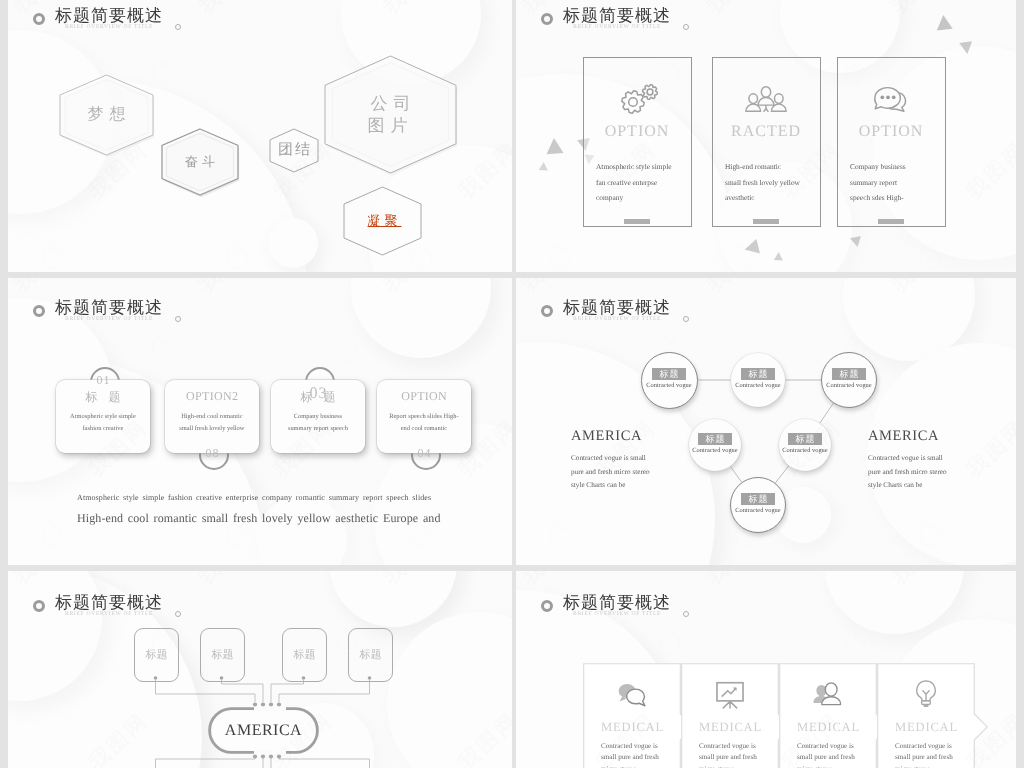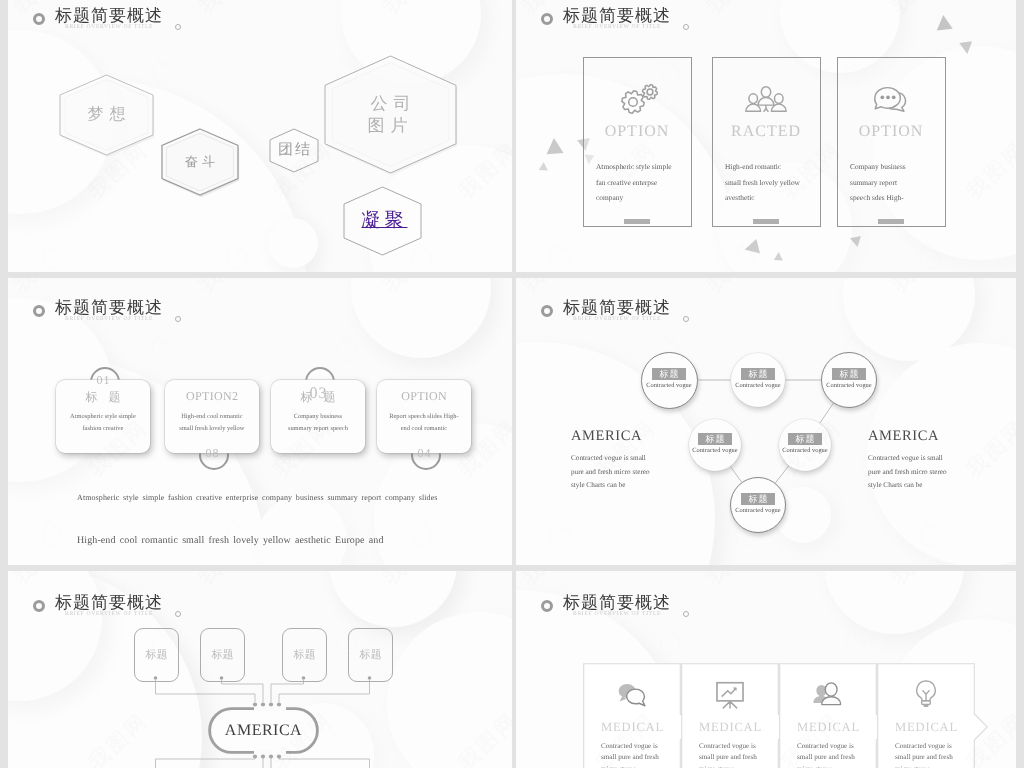--- a/index.html
+++ b/index.html
@@ -122,21 +122,21 @@
             <polygon points="70.5,5.0 136.0,34.3 136.0,92.8 70.5,122.0 5.0,92.8 5.0,34.3" fill="#fcfcfc" fill-opacity="0.8" stroke="#b0b0b0" stroke-width="1"></polygon>
             <polygon points="70.5,11.7 128.5,37.6 128.5,89.4 70.5,115.3 12.5,89.4 12.5,37.6" fill="none" stroke="#f4f4f4" stroke-width="1"></polygon>
           </svg>
           <div class="hextext" style="font-size:17px;letter-spacing:6px;text-indent:6px;color:#b2b2b2;">公司
 图片</div>
         </div>
         <div class="hexwrap" style="left:331px;top:182px;width:87px;height:78px;">
           <svg width="87" height="78" viewBox="0 0 87 78">
             <polygon points="43.5,5.0 82.0,22.0 82.0,56.0 43.5,73.0 5.0,56.0 5.0,22.0" fill="#fcfcfc" fill-opacity="0.8" stroke="#a8a8a8" stroke-width="1"></polygon>
           </svg>
-          <div class="hextext" style="font-size:19px;letter-spacing:4px;text-indent:4px;color:#4c1d95;text-decoration:underline;">凝聚</div>
+          <div class="hextext" style="font-size:13px;letter-spacing:4px;text-indent:4px;color:#c2410c;text-decoration:underline;">凝聚</div>
         </div>
       </div>
   <div class="wmlayer">
         <div class="wm" style="left:0px;top:0px;font-size:21px;transform:rotate(-43deg);transform-origin:0 0;">我图网</div>
         <div class="wm" style="left:185px;top:0px;font-size:21px;transform:rotate(-43deg);transform-origin:0 0;">我图网</div>
         <div class="wmflame" style="left:139px;top:60px;transform:rotate(-12deg) scale(0.8);transform-origin:0 0;"><svg width="30" height="34" viewBox="0 0 30 34">
             <path d="M15 1C9 7 3 12 3 20a12 12 0 0024 0c0-5-3-8-6-12-1 4-3 6-4 3-1-5-2-8-2-10z" fill="none" stroke="rgba(0,0,0,0.009)" stroke-width="2.2"></path>
           </svg></div>
         <div class="wm" style="left:370px;top:0px;font-size:21px;transform:rotate(-43deg);transform-origin:0 0;">我图网</div>
         <div class="wmflame" style="left:324px;top:60px;transform:rotate(-12deg) scale(0.8);transform-origin:0 0;"><svg width="30" height="34" viewBox="0 0 30 34">
@@ -337,22 +337,22 @@
         <div class="s3body" style="left:375.11px;top:132px;width:94px;font-size:7.4px;transform:scale(0.87);transform-origin:0 0;">
           <div>Report speech slides High-</div>
           <div>end cool romantic</div>
         </div>
         <div class="s3numtxt" style="left:82px;top:89px;width:26px;height:26px;font-size:12px;">01</div>
         <div class="s3numtxt" style="left:191px;top:162px;width:26px;height:26px;font-size:12px;">08</div>
         <div class="s3numtxt" style="left:297px;top:103px;width:26px;height:26px;font-size:16px;text-align:center;">03</div>
         <div class="s3numtxt" style="left:403px;top:162px;width:26px;height:26px;font-size:12px;">04</div>
       </div>
     <div id="s3foot">
-        <div class="s3foot" style="left:69px;top:212px;font-size:8px;">Atmospheric style simple fashion creative enterprise company business summary report company slides</div>
-        <div class="s3foot" style="left:69px;top:227.5px;font-size:10px;margin-top:24px;">High-end cool romantic small fresh lovely yellow aesthetic Europe and</div>
+        <div class="s3foot" style="left:69px;top:212px;font-size:8px;">Atmospheric style simple fashion creative enterprise company romantic summary report speech slides</div>
+        <div class="s3foot" style="left:69px;top:227.5px;font-size:12px;">High-end cool romantic small fresh lovely yellow aesthetic Europe and</div>
       </div>
   <div class="wmlayer">
         <div class="wm" style="left:0px;top:0px;font-size:21px;transform:rotate(-43deg);transform-origin:0 0;">我图网</div>
         <div class="wm" style="left:185px;top:0px;font-size:21px;transform:rotate(-43deg);transform-origin:0 0;">我图网</div>
         <div class="wmflame" style="left:139px;top:60px;transform:rotate(-12deg) scale(0.8);transform-origin:0 0;"><svg width="30" height="34" viewBox="0 0 30 34">
             <path d="M15 1C9 7 3 12 3 20a12 12 0 0024 0c0-5-3-8-6-12-1 4-3 6-4 3-1-5-2-8-2-10z" fill="none" stroke="rgba(0,0,0,0.009)" stroke-width="2.2"></path>
           </svg></div>
         <div class="wm" style="left:370px;top:0px;font-size:21px;transform:rotate(-43deg);transform-origin:0 0;">我图网</div>
         <div class="wmflame" style="left:324px;top:60px;transform:rotate(-12deg) scale(0.8);transform-origin:0 0;"><svg width="30" height="34" viewBox="0 0 30 34">
             <path d="M15 1C9 7 3 12 3 20a12 12 0 0024 0c0-5-3-8-6-12-1 4-3 6-4 3-1-5-2-8-2-10z" fill="none" stroke="rgba(0,0,0,0.009)" stroke-width="2.2"></path>

